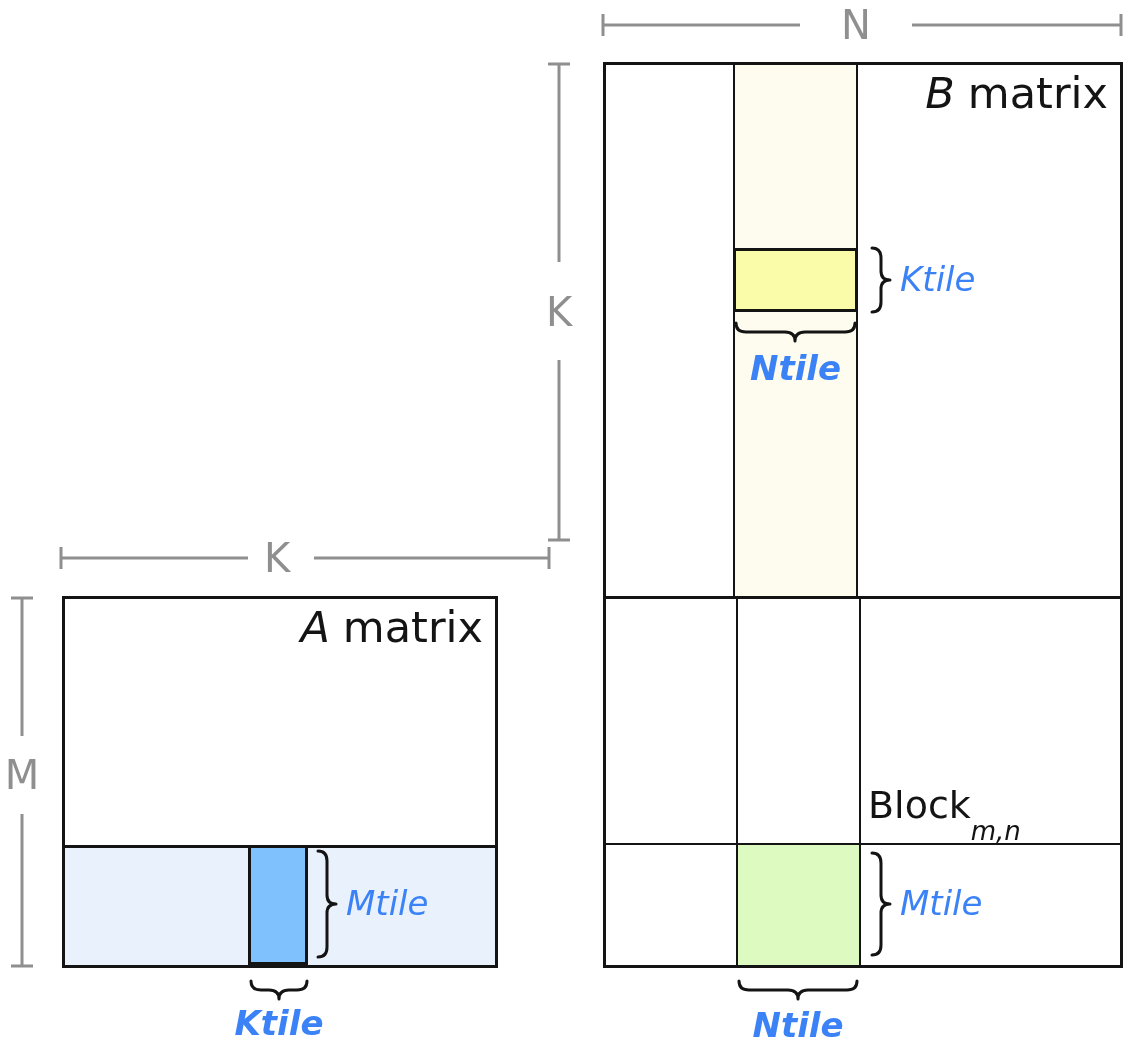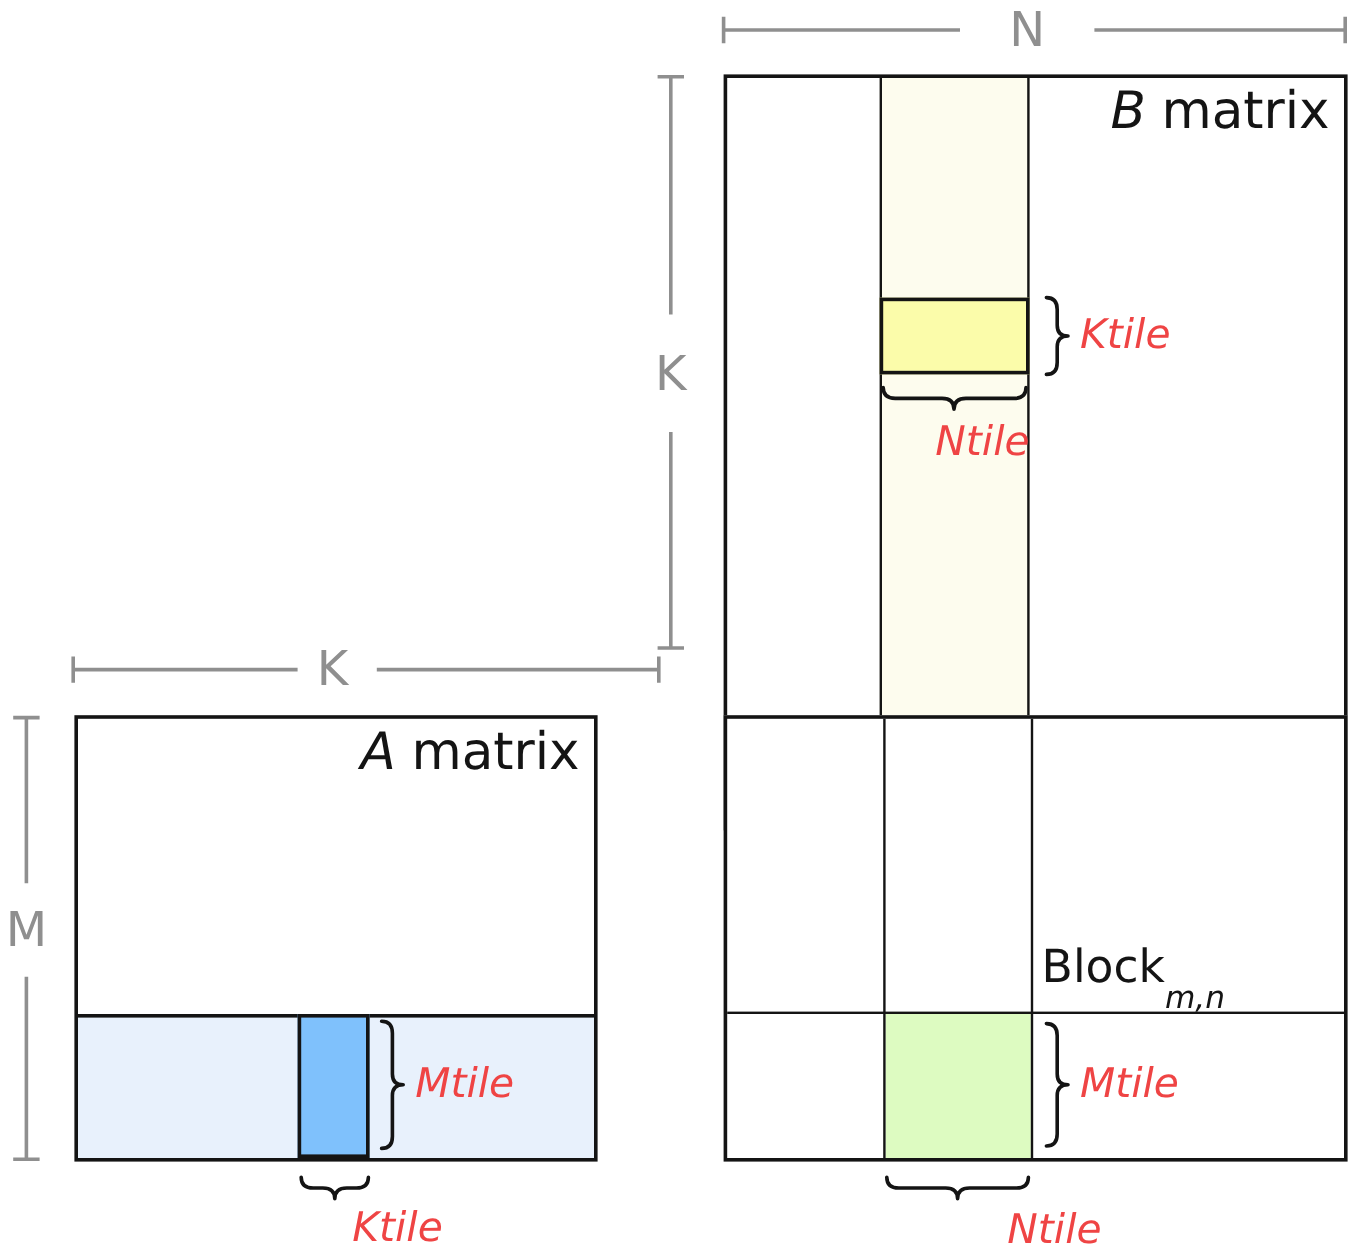--- a/index.html
+++ b/index.html
@@ -5,23 +5,23 @@
   html,body{margin:0;padding:0;background:#fff;}
   #canvas{
     position:relative;width:1140px;height:1050px;background:#ffffff;
     font-family:"DejaVu Sans","Liberation Sans",sans-serif;color:#141414;overflow:hidden;
   }
   .matrix{position:absolute;border:3px solid #141414;background:#fff;box-sizing:border-box;}
   .abs{position:absolute;}
   .matrix-title{position:absolute;top:4px;right:12px;font-size:43px;line-height:1.15;white-space:nowrap;}
   .matrix-title .ital{font-style:italic;}
   .matrix-title .word{margin-left:13px;}
-  .tile-label{font-style:italic;font-size:34px;line-height:1.1;color:#ef4444;white-space:nowrap;}
+  .tile-label{font-style:italic;font-size:34px;line-height:1.1;color:#3b82f6;white-space:nowrap;}
   .vlabel{display:flex;align-items:center;}
-  .hlabel{text-align:right;}
+  .hlabel{text-align:center;font-weight:bold;}
   .dim-letter{position:absolute;color:#8f8f8f;font-size:40px;line-height:1;display:flex;align-items:center;justify-content:center;}
   svg{display:block;}
   .stroke-black{stroke:#141414;fill:none;stroke-width:3;stroke-linecap:round;stroke-linejoin:round;}
   .stroke-gray{stroke:#8f8f8f;fill:none;stroke-width:3;stroke-linecap:butt;}
 </style>
 </head>
 <body>
 
 <div id="canvas">
 

